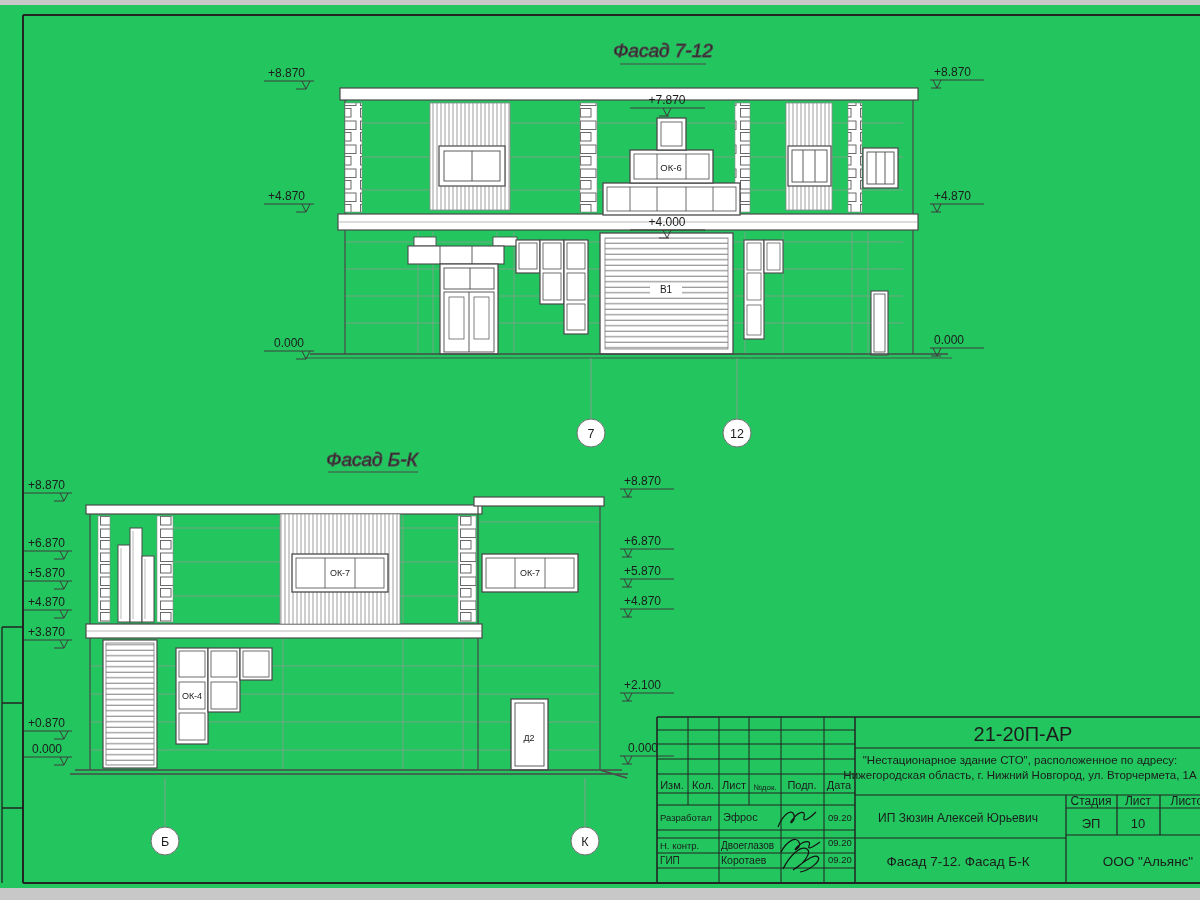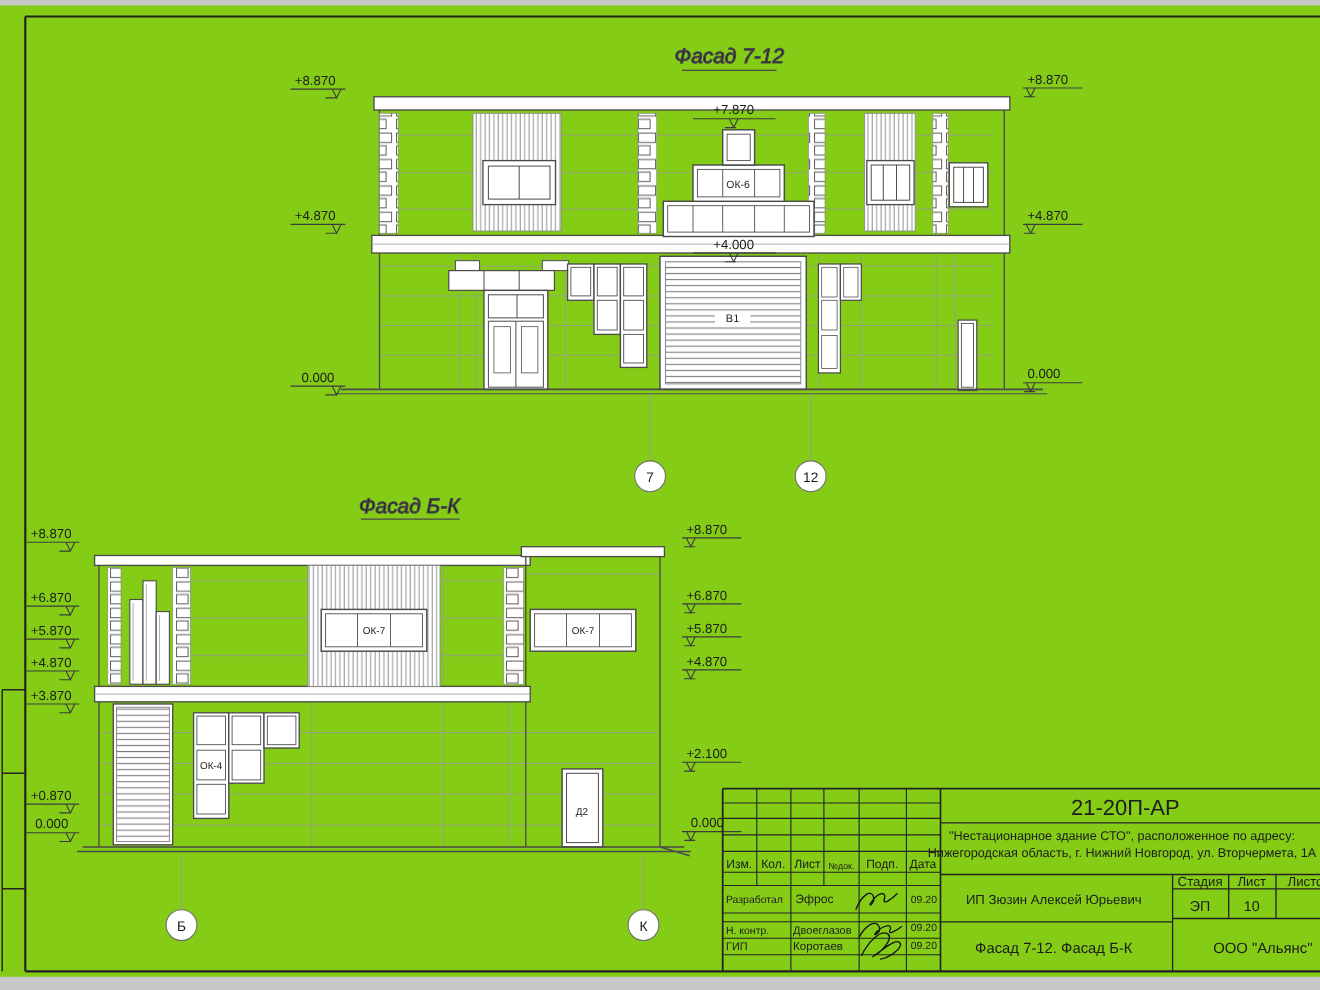--- a/index.html
+++ b/index.html
@@ -1,16 +1,16 @@
 <!DOCTYPE html>
 <html><head>
 <meta charset="utf-8">
 <style>
   html,body{margin:0;padding:0;background:#e8e8e8;}
-  .stage{position:relative;width:1200px;height:900px;background:#84cc16;overflow:hidden;
+  .stage{position:relative;width:1200px;height:900px;background:#22c55e;overflow:hidden;
          font-family:"Liberation Sans",sans-serif;}
   svg text{font-family:"Liberation Sans",sans-serif;fill:#1c1c1c;}
   .t-italic{font-style:italic;}
 </style>
 </head>
 <body>
 
 <div class="stage">
 <svg width="1200" height="900" viewBox="0 0 1200 900">
   <defs>

